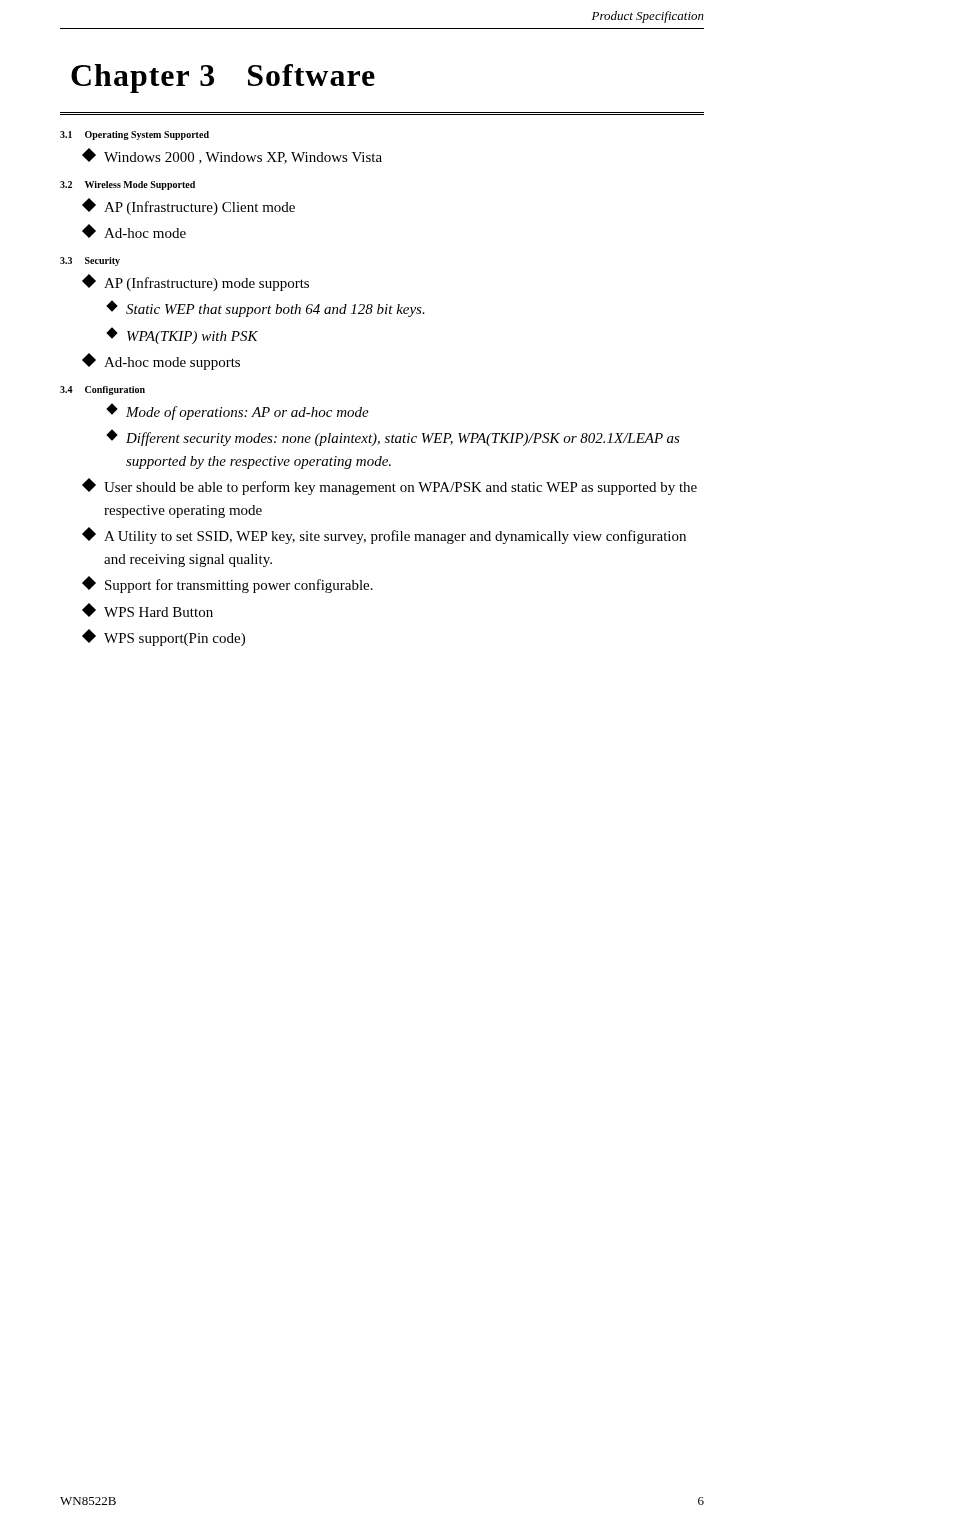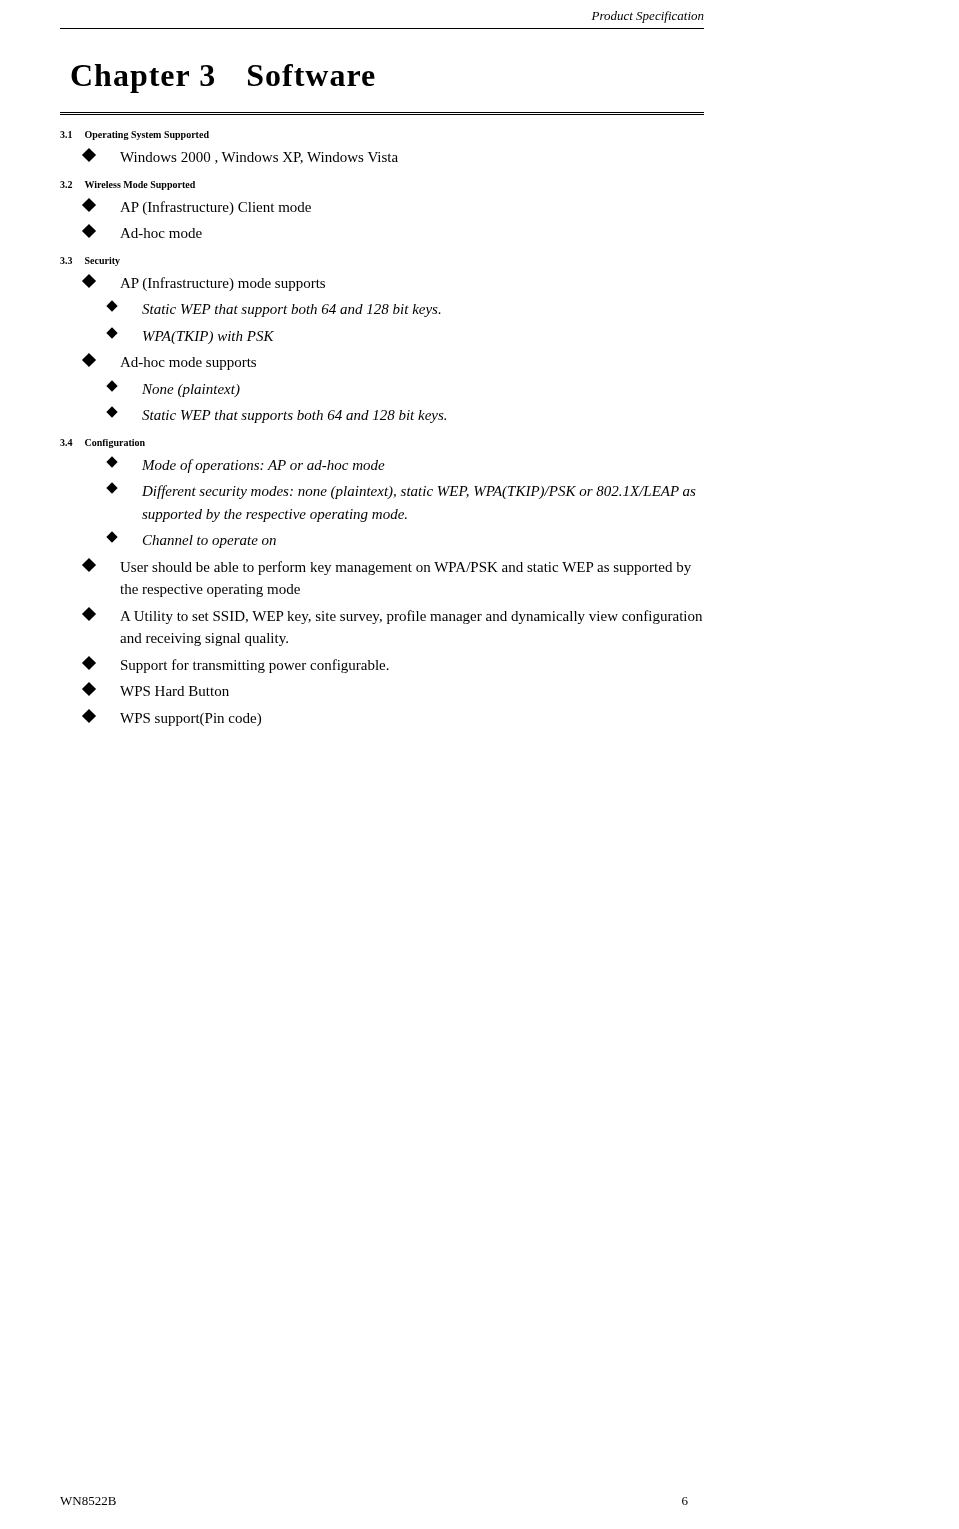--- a/index.html
+++ b/index.html
@@ -69,21 +69,20 @@
       list-style: none;
       padding: 0;
       margin: 0 0 4px 0;
     }
 
     ul.bullet-list li {
       display: flex;
       align-items: flex-start;
       margin: 4px 0;
       padding-left: 24px;
-      gap: 16px;
     }
 
     ul.bullet-list li .bullet {
       display: inline-block;
       width: 10px;
       height: 10px;
       background: #000;
       transform: rotate(45deg);
       margin-right: 10px;
       margin-top: 4px;
@@ -122,21 +121,21 @@
     ul.sub-bullet-list li .text {
       flex: 1;
       line-height: 1.5;
       font-style: italic;
     }
 
     .footer {
       position: absolute;
       bottom: 20px;
       left: 60px;
-      right: 76px;
+      right: 60px;
       display: flex;
       justify-content: space-between;
       font-size: 13px;
     }
 
     .content-body {
       margin-top: 0;
     }
   </style>
 </head>
@@ -186,46 +185,32 @@
           </li>
           <li>
             <span class="bullet"></span>
             <span class="text">WPA(TKIP) with PSK</span>
           </li>
         </ul>
         <li>
           <span class="bullet"></span>
           <span class="text">Ad-hoc mode supports</span>
         </li>
-        <ul class="sub-bullet-list">
-          <li>
-            <span class="bullet"></span>
-            <span class="text">None (plaintext)</span>
-          </li>
-          <li>
-            <span class="bullet"></span>
-            <span class="text">Static WEP that supports both 64 and 128 bit keys.</span>
-          </li>
-        </ul>
       </ul>
       <div class="section-heading"><span class="section-number">3.4</span><span>Configuration</span></div>
       <ul class="bullet-list">
         <ul class="sub-bullet-list">
           <li>
             <span class="bullet"></span>
             <span class="text">Mode of operations: AP or ad-hoc mode</span>
           </li>
           <li>
             <span class="bullet"></span>
             <span class="text">Different security modes: none (plaintext), static WEP, WPA(TKIP)/PSK or
 802.1X/LEAP as supported by the respective operating mode.</span>
-          </li>
-          <li>
-            <span class="bullet"></span>
-            <span class="text">Channel to operate on</span>
           </li>
         </ul>
         <li>
           <span class="bullet"></span>
           <span class="text">User should be able to perform key management on WPA/PSK and static WEP as supported by the respective operating mode</span>
         </li>
         <li>
           <span class="bullet"></span>
           <span class="text">A Utility to set SSID, WEP key, site survey, profile manager and dynamically view configuration and receiving signal quality.</span>
         </li>

